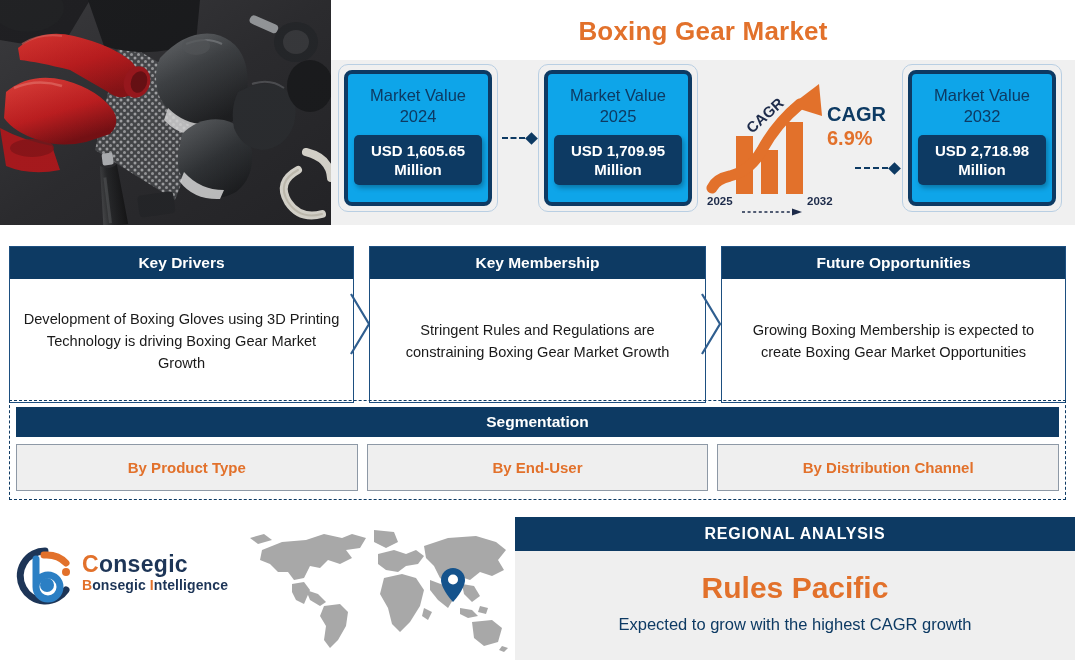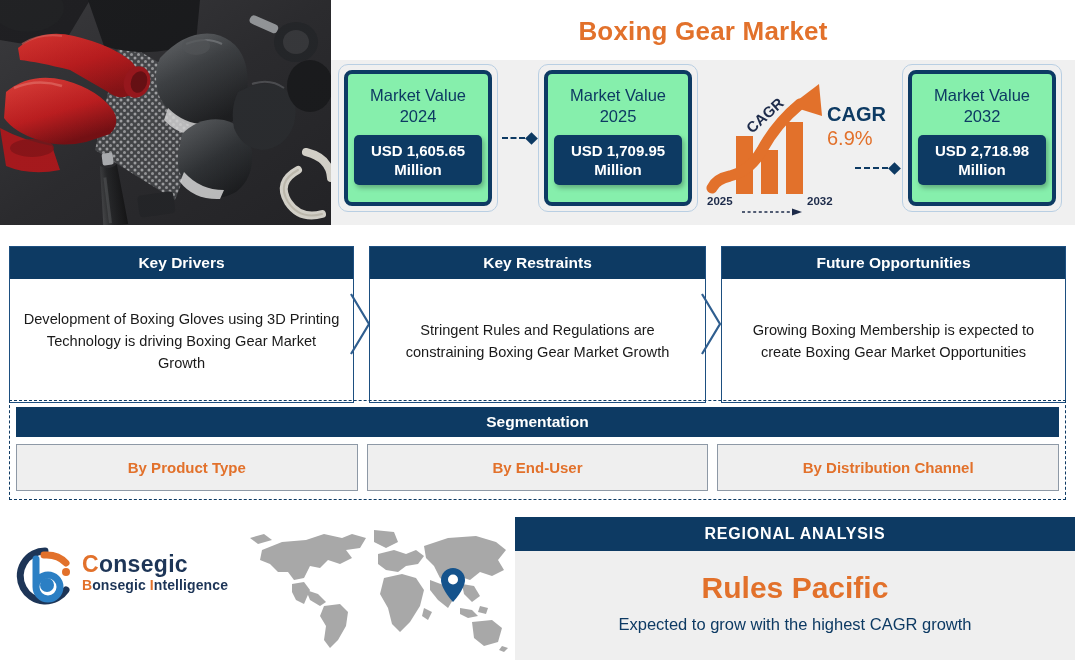--- a/index.html
+++ b/index.html
@@ -23,21 +23,21 @@
     letter-spacing: .2px;
   }
 
   
   .mv-card {
     position: absolute; top: 64px; height: 148px;
     border: 1px solid #b9cfe3; border-radius: 10px; background: #f0f0f0; padding: 5px;
   }
   .mv-inner {
     width: 100%; height: 100%;
-    border: 4px solid #0d3a63; border-radius: 8px; background: #86efac;
+    border: 4px solid #0d3a63; border-radius: 8px; background: #0ea5e9;
     display: flex; flex-direction: column; align-items: center; justify-content: flex-start;
     padding-top: 11px;
   }
   .mv-label { color: #0d3a63; font-size: 16.5px; line-height: 21px; text-align: center; }
   .mv-value {
     margin-top: 8px; background: #0d3a63; color: #ffffff;
     font-size: 15px; font-weight: bold; line-height: 19px; text-align: center;
     border-radius: 5px; padding: 6px 12px; box-shadow: 2px 3px 5px rgba(0,0,0,.28);
     min-width: 128px;
   }
@@ -54,21 +54,21 @@
   
   .cagr-block { position: absolute; left: 706px; top: 78px; width: 190px; height: 135px; }
   .cagr-graphic { position: absolute; left: 0; top: 0; width: 130px; height: 135px; }
   .cagr-graphic svg { display: block; }
   .cagr-axis-label { position: absolute; color: #1d2b4a; font-size: 11.5px; font-weight: 600; }
   #axis-start { left: 1px; top: 117px; }
   #axis-end { left: 101px; top: 117px; }
   .axis-arrow { position: absolute; left: 36px; top: 124px; width: 62px; height: 8px; }
   .cagr-text { position: absolute; left: 121px; top: 25px; }
   .cagr-word { color: #0d3a63; font-size: 20px; font-weight: bold; line-height: 23px; }
-  .cagr-pct { color: #e2712b; font-size: 20px; font-weight: normal; line-height: 24px; }
+  .cagr-pct { color: #e2712b; font-size: 20px; font-weight: bold; line-height: 24px; }
 
   
   .kb {
     position: absolute; top: 246px; height: 157px;
     border: 1px solid #1d4f80; background: #ffffff;
   }
   .kb-head {
     height: 32px; background: #0d3a63; color: #ffffff;
     font-size: 15.5px; font-weight: bold; display: flex;
     align-items: center; justify-content: center;
@@ -325,21 +325,21 @@
     <div class="kb-body">Development of Boxing Gloves using 3D Printing Technology is driving Boxing Gear Market Growth</div>
   </div>
 
   <div class="chevron" id="chev-1">
     <svg width="22" height="64" viewBox="0 0 22 64" xmlns="http://www.w3.org/2000/svg" aria-hidden="true">
       <polyline points="2,2 20,32 2,62" fill="none" stroke="#2f5e8f" stroke-width="2.2"></polyline>
     </svg>
   </div>
 
   <div class="kb" id="kb-restraints">
-    <div class="kb-head">Key Restraints</div>
+    <div class="kb-head">Key Membership</div>
     <div class="kb-body">Stringent Rules and Regulations are constraining Boxing Gear Market Growth</div>
   </div>
 
   <div class="chevron" id="chev-2">
     <svg width="22" height="64" viewBox="0 0 22 64" xmlns="http://www.w3.org/2000/svg" aria-hidden="true">
       <polyline points="2,2 20,32 2,62" fill="none" stroke="#2f5e8f" stroke-width="2.2"></polyline>
     </svg>
   </div>
 
   <div class="kb" id="kb-opportunities">

